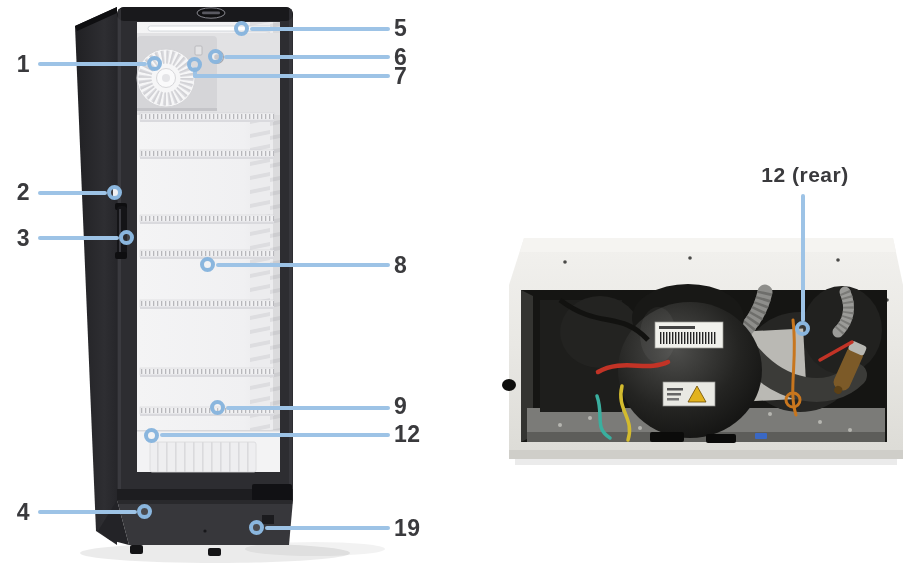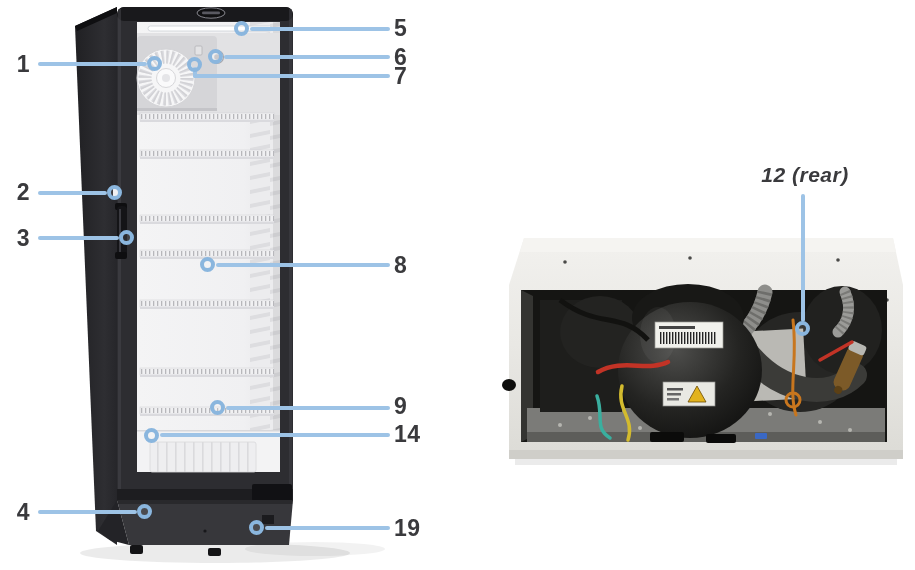--- a/index.html
+++ b/index.html
@@ -15,21 +15,21 @@
     font-family:"Liberation Sans", sans-serif;
   }
   .figure-svg{position:absolute;left:0;top:0;z-index:1;}
   .co-num{
     position:absolute;z-index:7;height:26px;line-height:26px;
     font-size:23px;font-weight:bold;color:var(--ink);
     letter-spacing:0.5px;
   }
   .co-num.right-align{text-align:right;}
   .co-num.center-align{text-align:center;}
-  .co-num.small{font-size:21px;font-style:italic;}
+  .co-num.small{font-size:21px;}
   .co-line{
     position:absolute;z-index:5;height:4px;background:var(--accent);border-radius:2px;
   }
   .co-line-v{
     position:absolute;z-index:5;width:4px;background:var(--accent);border-radius:2px;
   }
   .co-marker{
     position:absolute;z-index:6;width:7px;height:7px;border-radius:50%;
     border:4px solid var(--marker);background:rgba(255,255,255,0.10);
   }
@@ -291,21 +291,21 @@
   <div class="co-marker" style="left:187px;top:57px"></div>
 
   <div class="co-num" style="left:394px;top:252px;width:40px">8</div>
   <div class="co-line" style="left:216px;top:263px;width:174px"></div>
   <div class="co-marker" style="left:200px;top:257px"></div>
 
   <div class="co-num" style="left:394px;top:393px;width:40px">9</div>
   <div class="co-line" style="left:226px;top:406px;width:164px"></div>
   <div class="co-marker" style="left:210px;top:400px"></div>
 
-  <div class="co-num" style="left:394px;top:421px;width:44px">14</div>
+  <div class="co-num" style="left:394px;top:421px;width:44px">12</div>
   <div class="co-line" style="left:160px;top:433px;width:230px"></div>
   <div class="co-marker" style="left:144px;top:428px"></div>
 
   <div class="co-num" style="left:394px;top:515px;width:44px">19</div>
   <div class="co-line" style="left:265px;top:526px;width:125px"></div>
   <div class="co-marker" style="left:249px;top:520px"></div>
 
   <div class="co-num center-align small" style="left:740px;top:162px;width:130px">12 (rear)</div>
   <div class="co-line-v" style="left:801px;top:194px;height:128px"></div>
   <div class="co-marker" style="left:795px;top:321px"></div>

